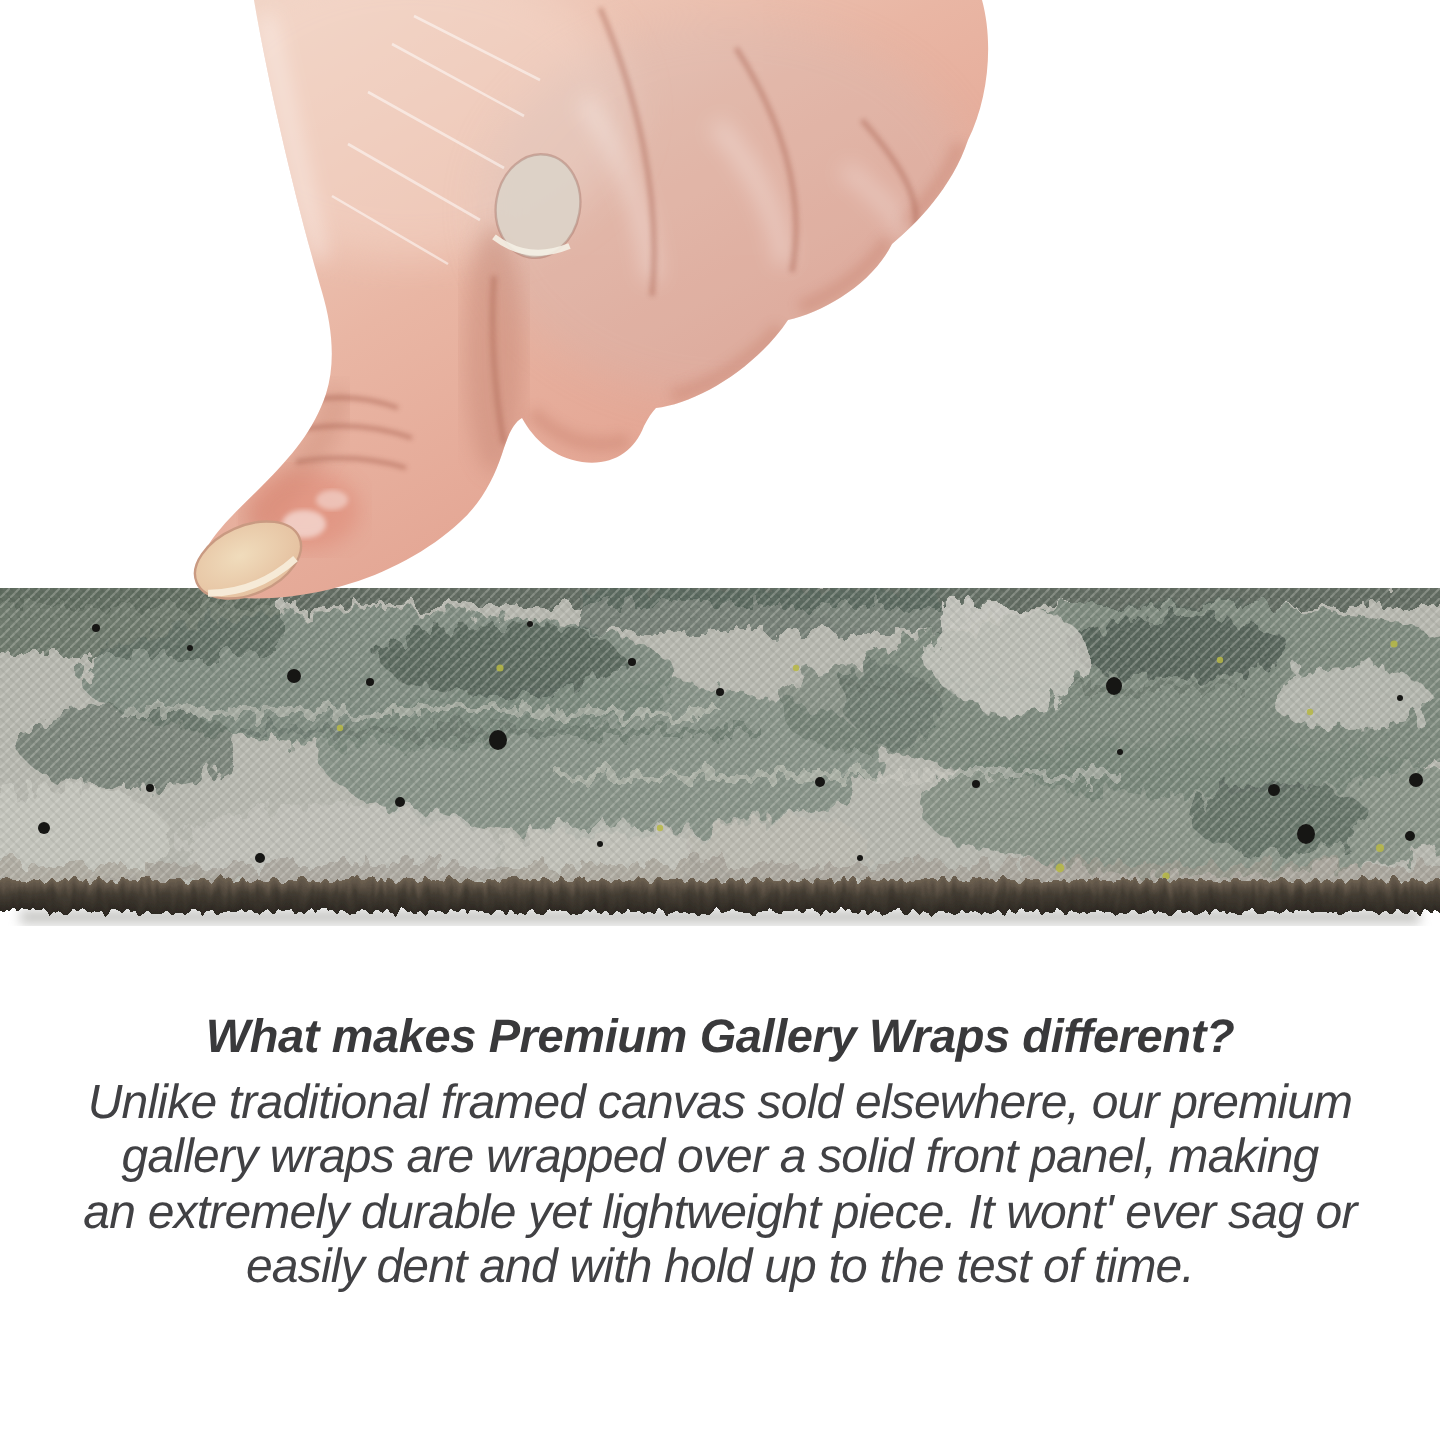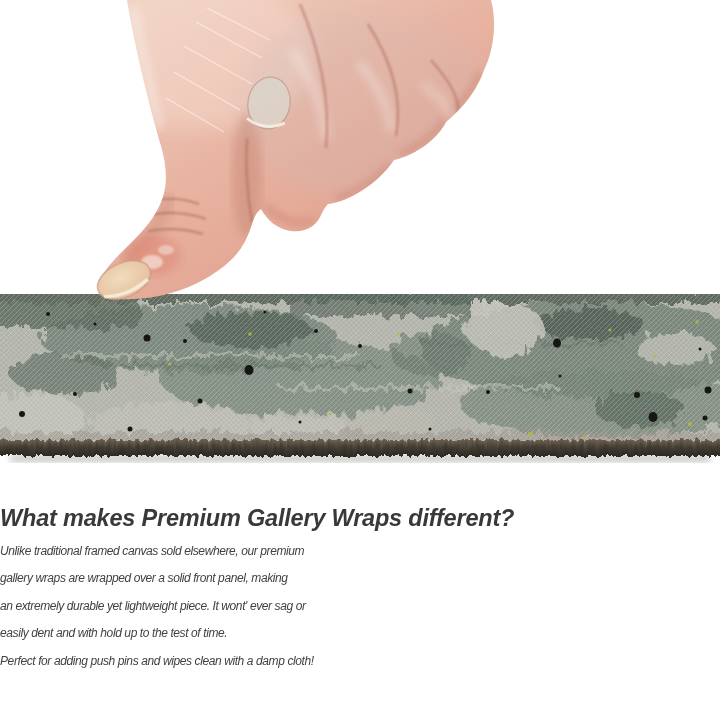--- a/index.html
+++ b/index.html
@@ -9,34 +9,34 @@
     background:#ffffff;
     overflow:hidden;
     font-family:"Liberation Sans",sans-serif;
   }
   .layer{position:absolute;left:0;}
   .strip-svg{top:294px;}
   .hand-svg{top:0;}
   .copy{
     position:absolute;
     top:503px;left:0;width:720px;
-    text-align:left;
+    text-align:center;
     font-style:italic;
     color:#3b3b3d;
   }
   .heading{
     font-size:23.5px;
     font-weight:600;
     letter-spacing:-0.2px;
     line-height:30px;
     margin-bottom:5px;
     color:#39393b;
   }
   .line{
-    font-size:12px;
+    font-size:24px;
     font-weight:500;
     letter-spacing:-0.4px;
     line-height:27.4px;
     color:#414144;
   }
 </style>
 </head>
 <body>
 
 <div class="scene">
@@ -255,16 +255,15 @@
       <path d="M99,287 Q121,297 146,289" stroke="#f7ecd9" stroke-width="3.5" fill="none" opacity="0.95"></path>
     </g>
   </svg>
 
   <div class="copy">
     <div class="heading">What makes Premium Gallery Wraps different?</div>
     <div class="line">Unlike traditional framed canvas sold elsewhere, our premium</div>
     <div class="line">gallery wraps are wrapped over a solid front panel, making</div>
     <div class="line">an extremely durable yet lightweight piece. It wont' ever sag or</div>
     <div class="line">easily dent and with hold up to the test of time.</div>
-    <div class="line">Perfect for adding push pins and wipes clean with a damp cloth!</div>
   </div>
 
 </div>
 
 </body></html>

